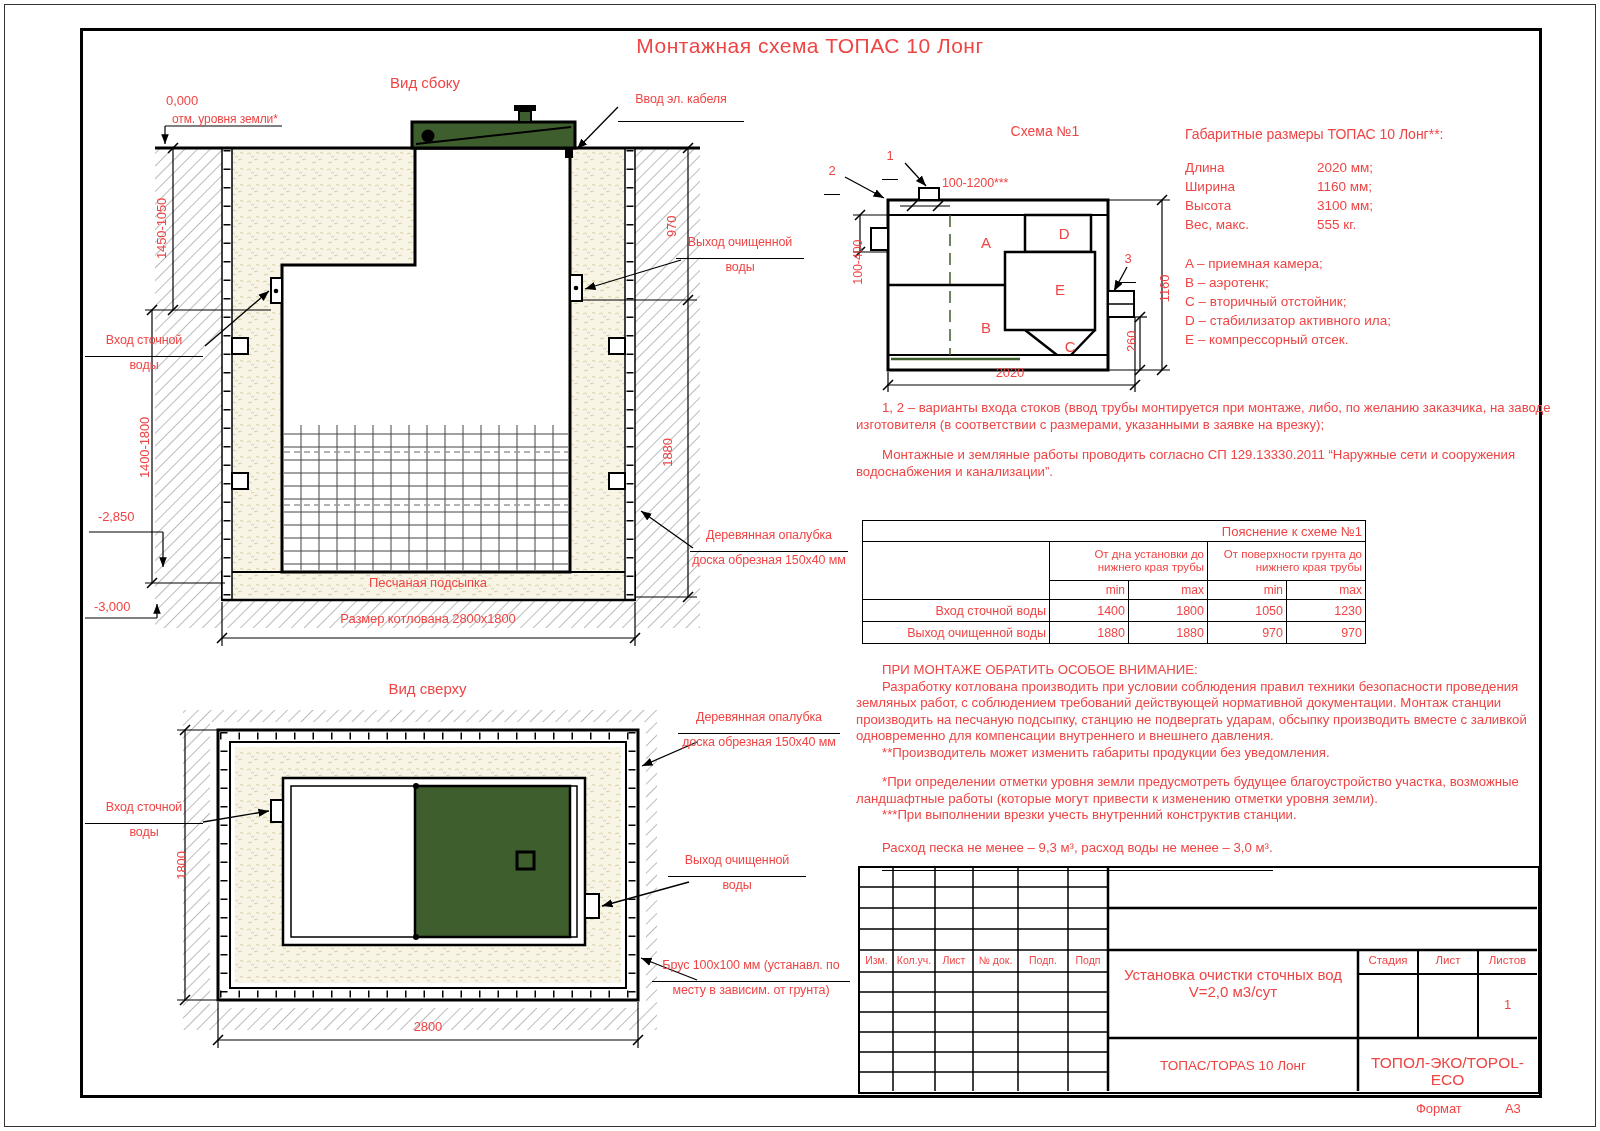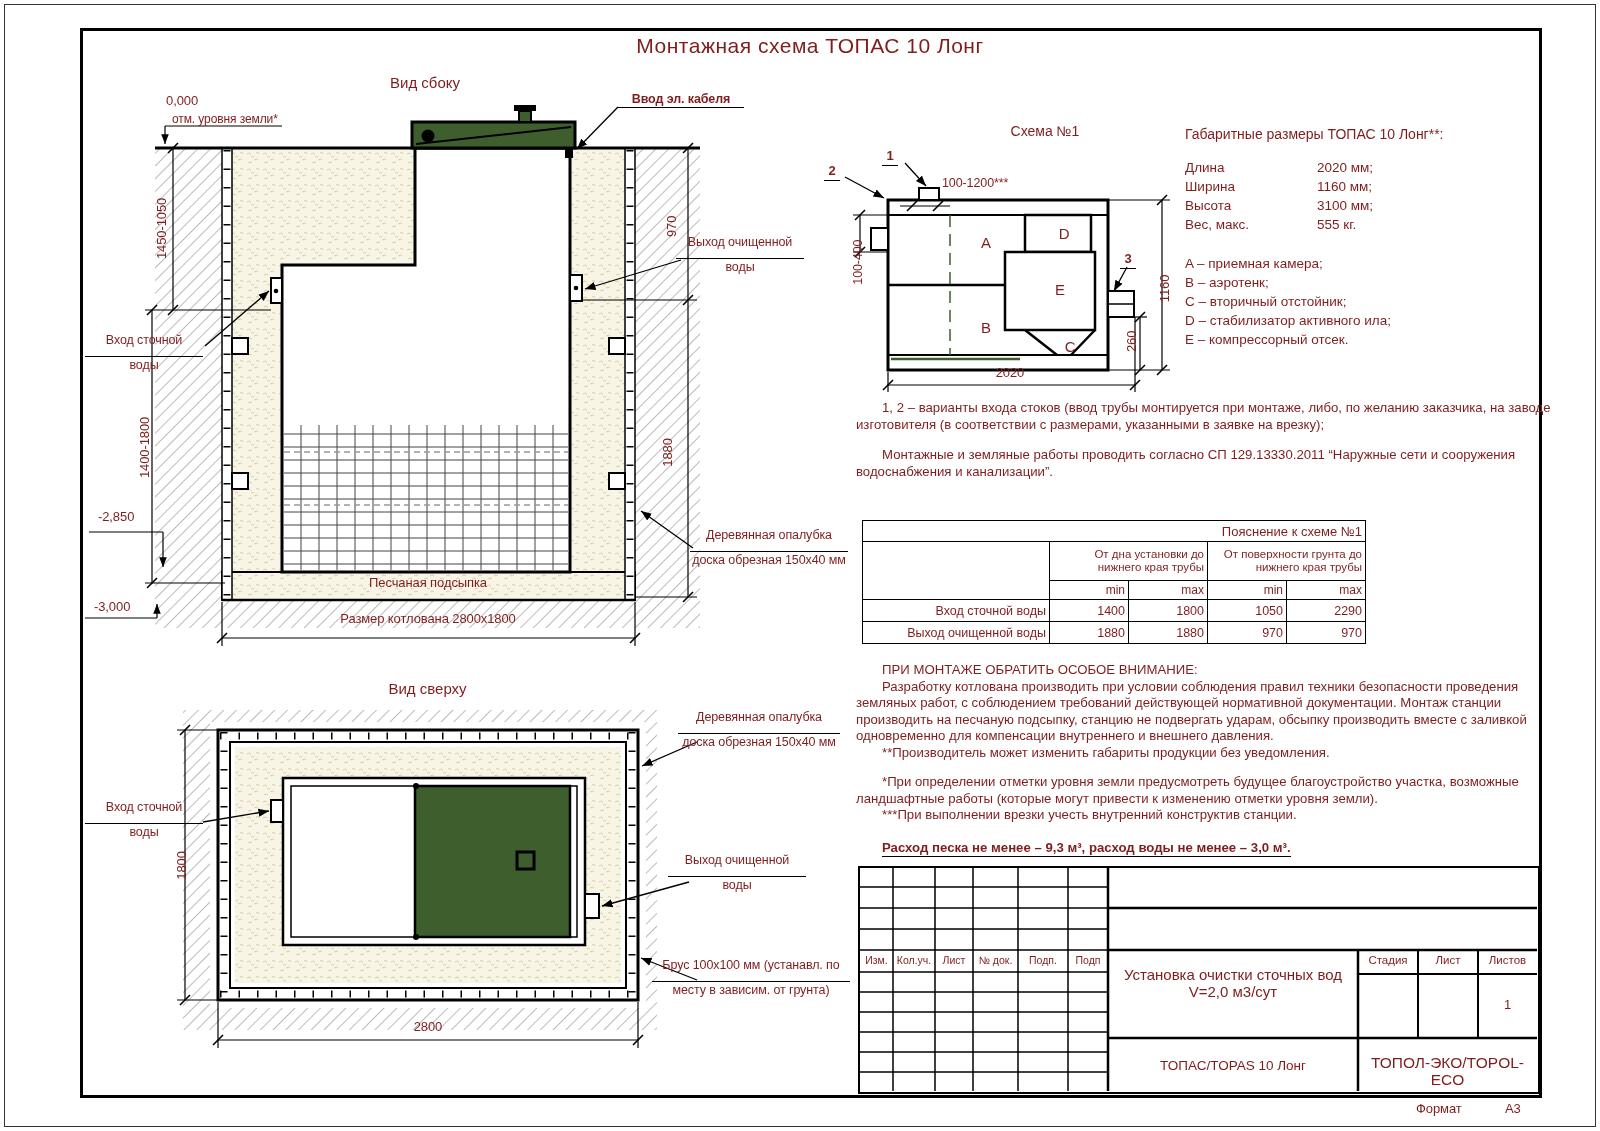--- a/index.html
+++ b/index.html
@@ -1,25 +1,25 @@
 <!DOCTYPE html>
 <html><head>
 <meta charset="utf-8">
 <style>
   html,body{margin:0;padding:0;background:#d9d9d9;}
   .sheet{position:relative;width:1600px;height:1131px;background:#fff;
-         font-family:"Liberation Sans",sans-serif;color:#7f1d1d;overflow:hidden;}
+         font-family:"Liberation Sans",sans-serif;color:#ef4444;overflow:hidden;}
   .pborder{position:absolute;left:4px;top:4px;right:4px;bottom:4px;border:1px solid #333;}
   .frame{position:absolute;left:80px;top:28px;width:1462px;height:1070px;border:3px solid #000;box-sizing:border-box;}
   .abs{position:absolute;}
   .lbl{position:absolute;font-size:13px;line-height:1.14;letter-spacing:-0.1px;}
   .c{text-align:center;}
   .rot{transform:rotate(-90deg);transform-origin:center center;white-space:nowrap;text-align:center;}
   .l1{border-bottom:1.4px solid #000;padding-bottom:9px;margin-bottom:1px;}
-  .shelf{border-bottom:1.4px solid #000;padding-bottom:1px;font-weight:bold;}
+  .shelf{border-bottom:1.4px solid #000;padding-bottom:15px;}
   .big-title{position:absolute;left:480px;top:34px;width:660px;text-align:center;font-size:21px;letter-spacing:.5px;}
   .vtitle{position:absolute;font-size:15px;text-align:center;}
   .specs{position:absolute;left:1185px;top:126px;width:372px;font-size:13.5px;}
   .specs .st{font-size:14px;margin-bottom:18px;}
   .spec-row{display:flex;height:19px;}
   .spec-name{width:132px;}
   .legend{margin-top:18px;line-height:19px;}
   .txt{position:absolute;font-size:13.2px;line-height:16.5px;text-align:left;}
   .txt p{margin:0;text-indent:26px;}
   .xtable{position:absolute;left:862px;top:520px;border-collapse:collapse;}
@@ -349,21 +349,21 @@
       <td class="mmc">min</td>
       <td class="mmc">max</td>
       <td class="mmc">min</td>
       <td class="mmc">max</td>
     </tr>
     <tr>
       <td class="rl">Вход сточной воды</td>
       <td class="rv">1400</td>
       <td class="rv">1800</td>
       <td class="rv">1050</td>
-      <td class="rv">2290</td>
+      <td class="rv">1230</td>
     </tr>
     <tr>
       <td class="rl">Выход очищенной воды</td>
       <td class="rv">1880</td>
       <td class="rv">1880</td>
       <td class="rv">970</td>
       <td class="rv">970</td>
     </tr>
   </tbody>
     </table>

